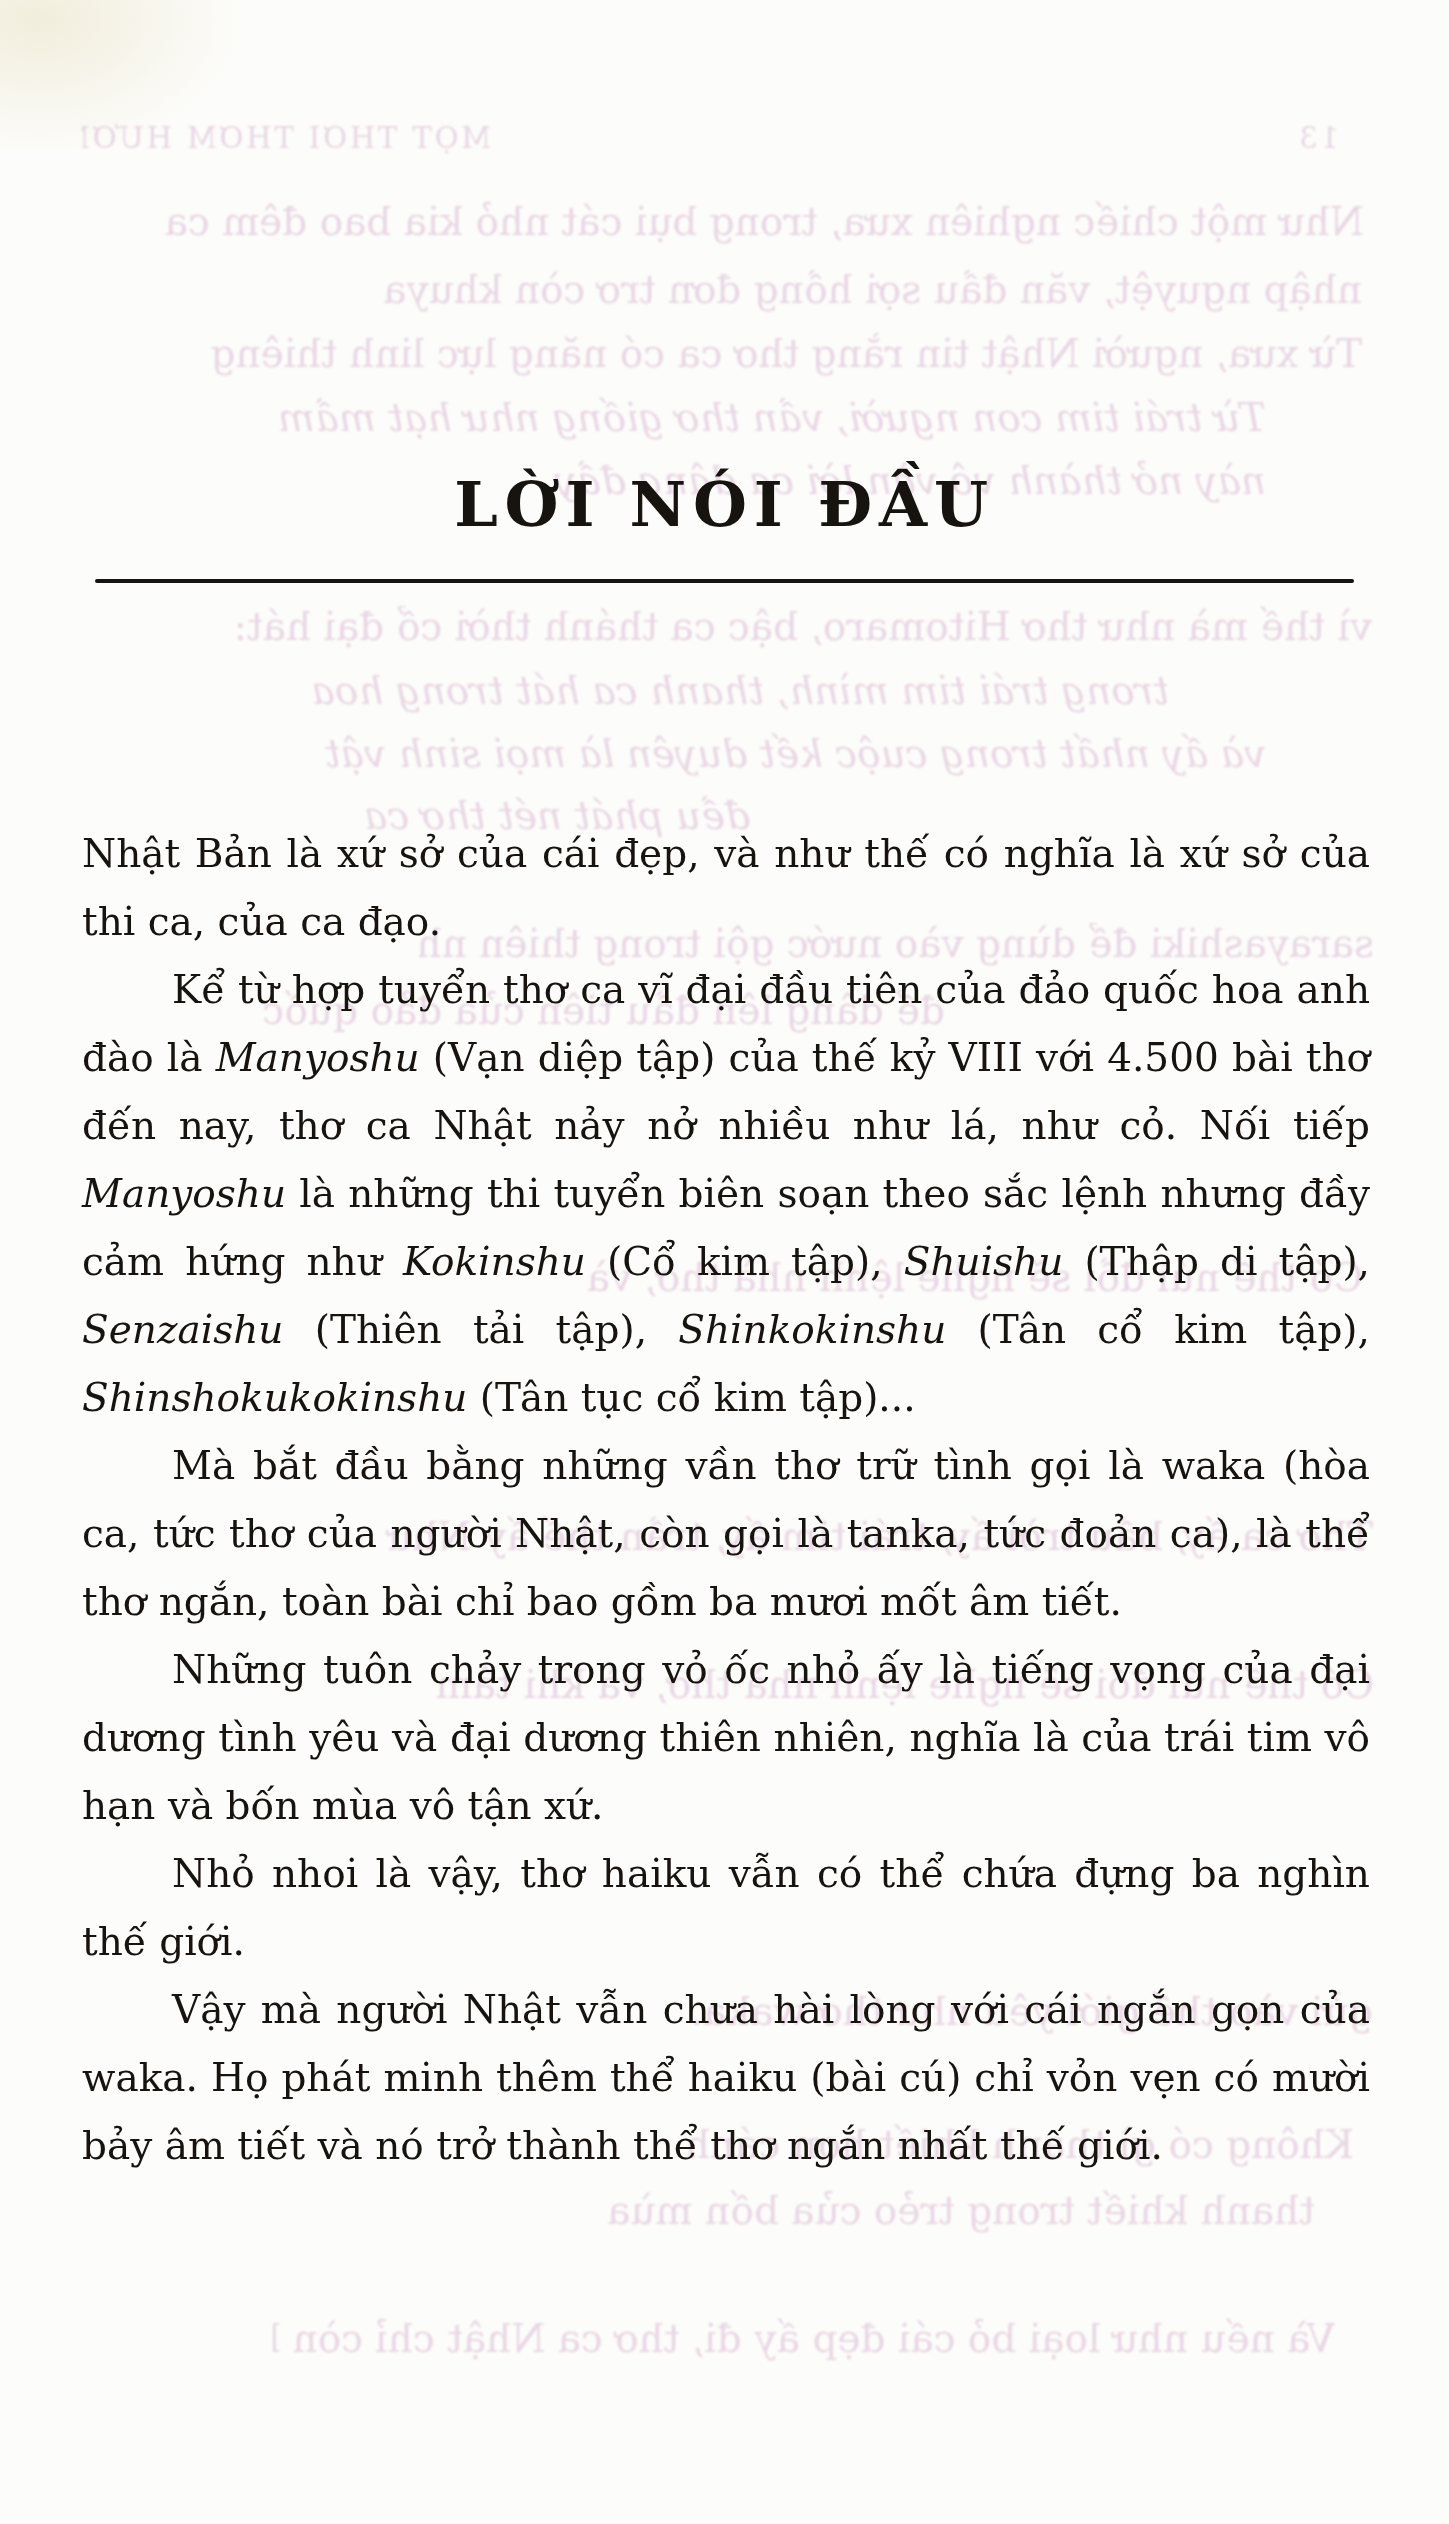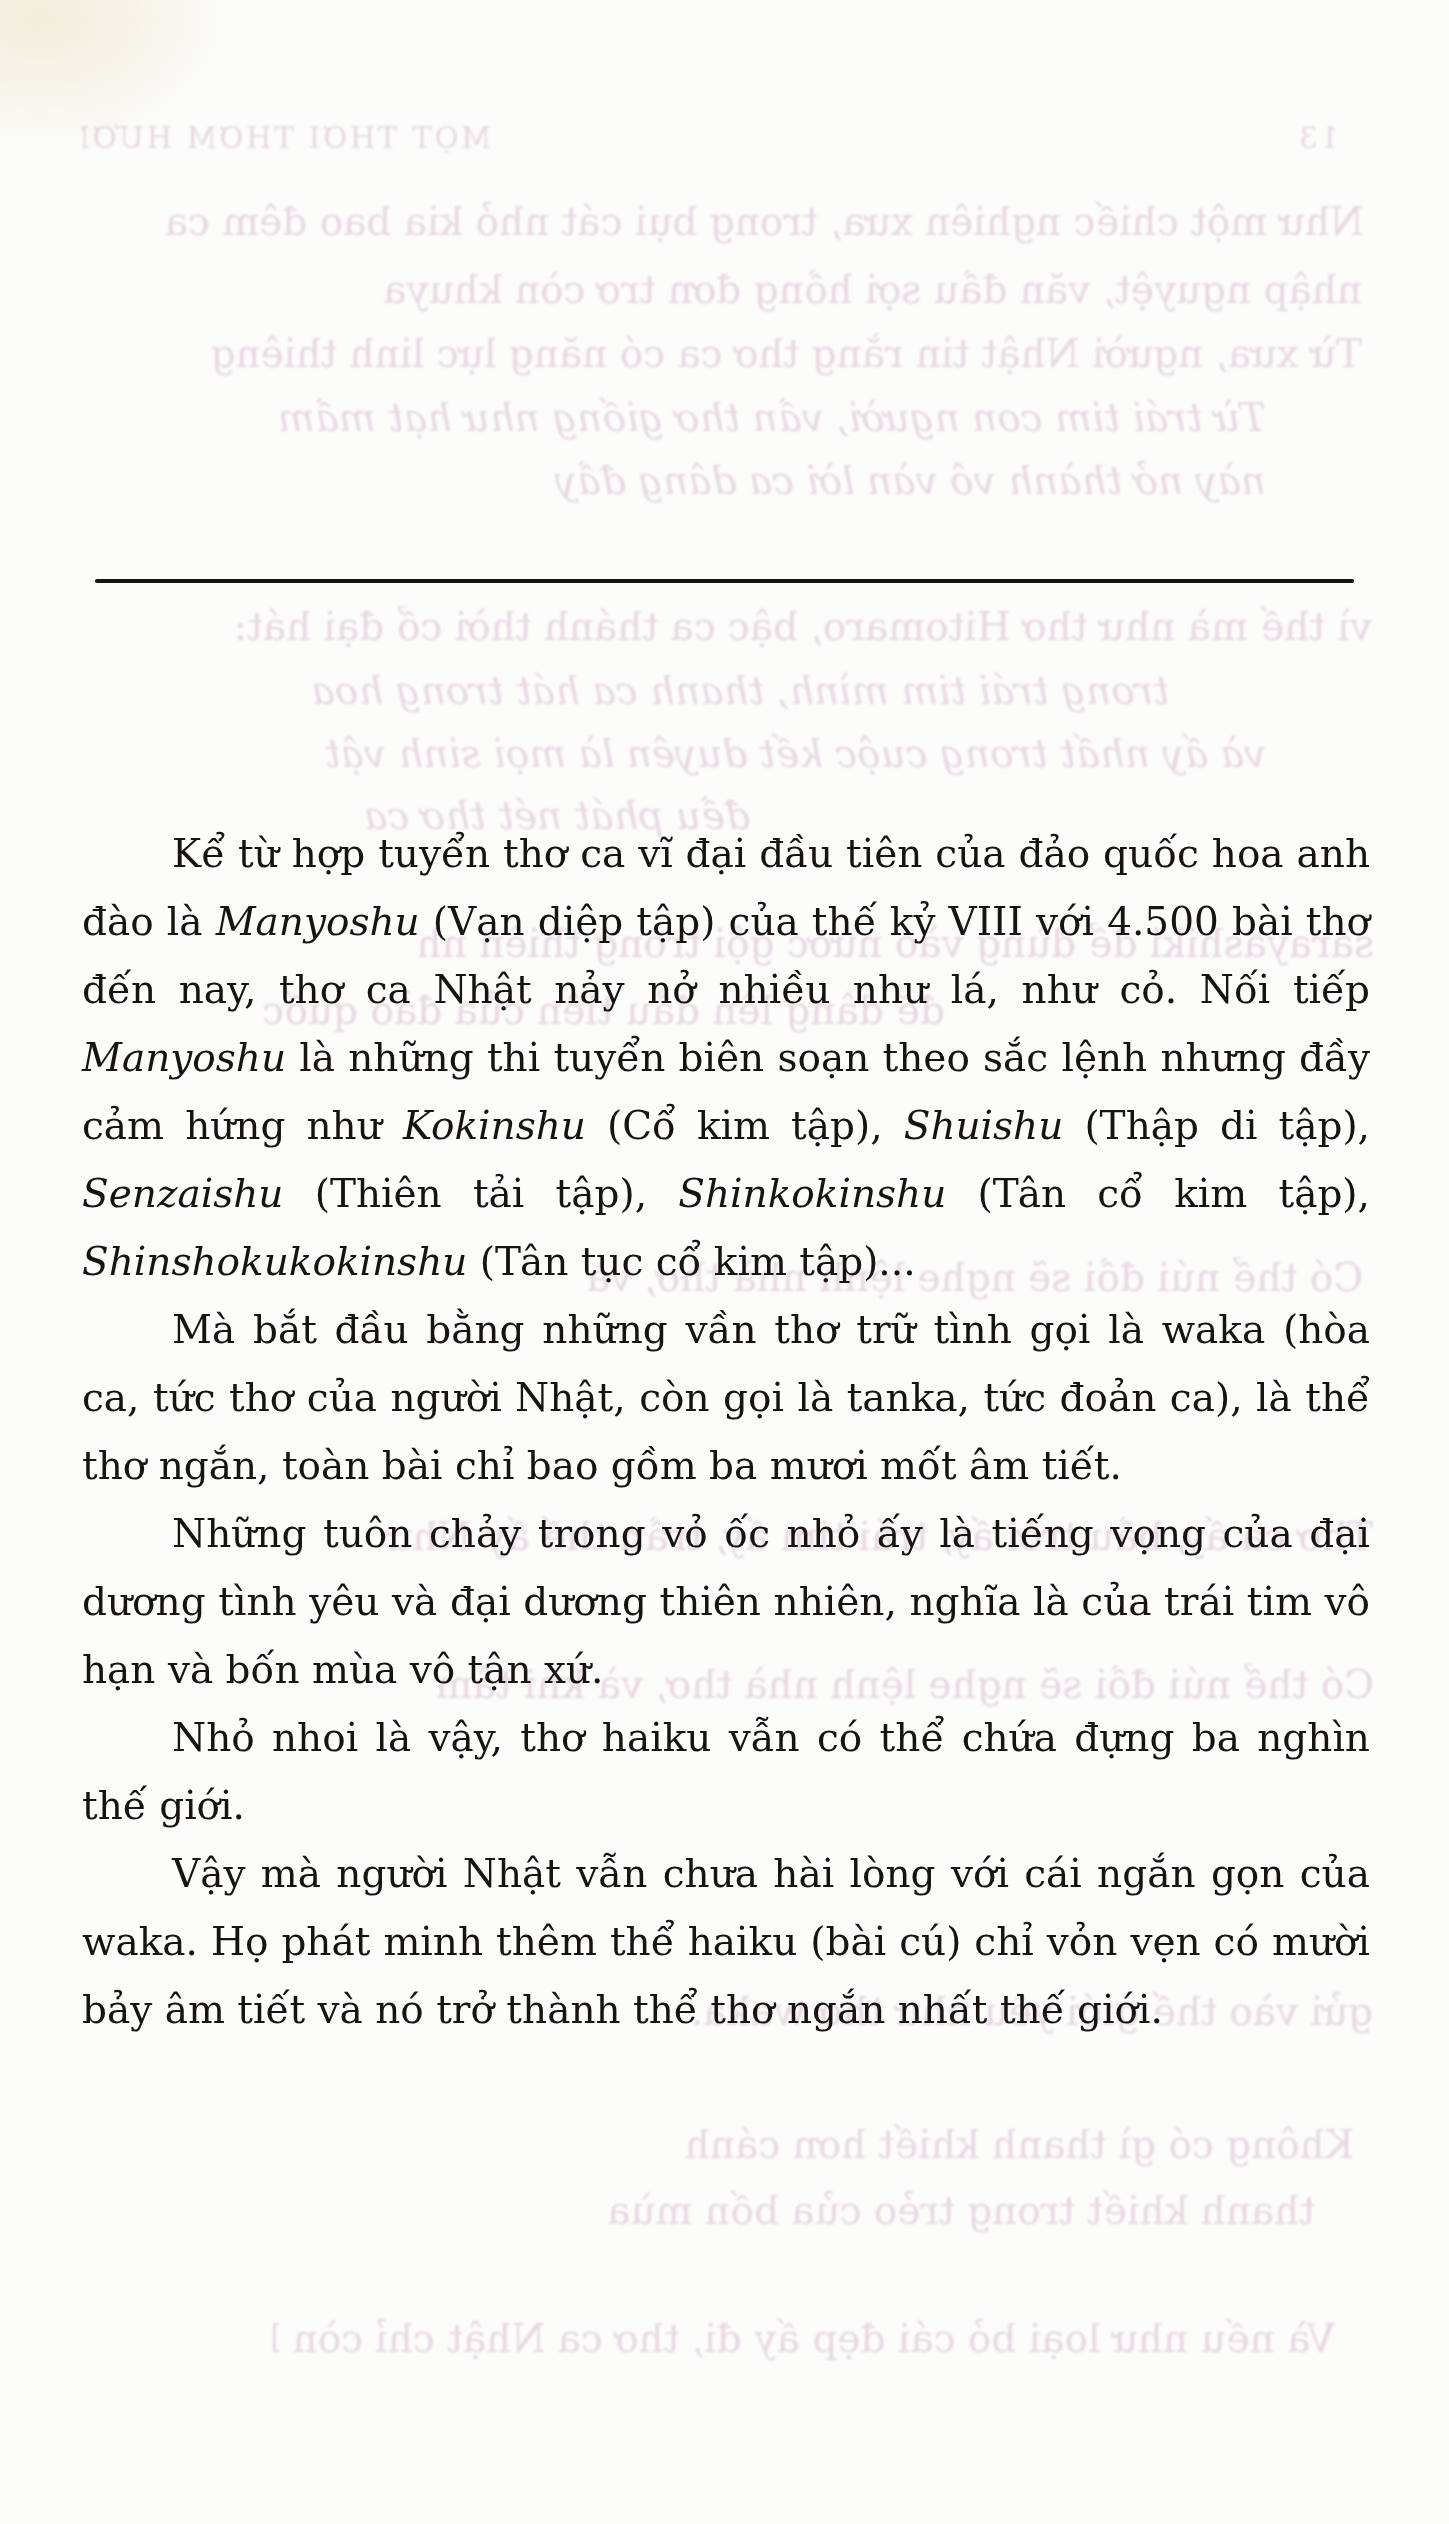--- a/index.html
+++ b/index.html
@@ -82,22 +82,24 @@
       <div class="bleed-line" style="top: 923px; left: 419px; width: 955px;">sarayashiki để dùng vào nước gội trong thiên nhiên</div>
       <div class="bleed-line" style="top: 990px; left: 88px; width: 857px;">để dâng lên đầu tiên của đảo quốc</div>
       <div class="bleed-line" style="top: 1257px; left: 584px; width: 779px;">Có thể núi đồi sẽ nghe lệnh nhà thơ, và khi tâm</div>
       <div class="bleed-line" style="top: 1664px; left: 312px; width: 1062px;">Có thể núi đồi sẽ nghe lệnh nhà thơ, và khi tâm</div>
       <div class="bleed-line" style="top: 1516px; left: 292px; width: 1081px;">Thơ ca ấy, bầu trời ấy, trái tim ấy, trần thế ấy Như</div>
       <div class="bleed-line" style="top: 1991px; left: 545px; width: 828px;">gửi vào thế giới yêu như thơ waka.</div>
       <div class="bleed-line" style="top: 2124px; left: 88px; width: 1266px;">Không có gì thanh khiết hơn cánh</div>
       <div class="bleed-line" style="top: 2190px; left: 146px; width: 1169px;">thanh khiết trong trẻo của bốn mùa</div>
       <div class="bleed-line" style="top: 2318px; left: 273px; width: 1062px;">Và nếu như loại bỏ cái đẹp ấy đi, thơ ca Nhật chỉ còn là</div>
     </div>
+  <div class="chapter-title">LỜI NÓI ĐẦU</div>
   <div class="title-divider"></div>
   <div class="body-text" id="body-text">
+      <p class=""><span>Nhật Bản là xứ sở của cái đẹp, và như thế có nghĩa là xứ sở của thi ca, của ca đạo.</span></p>
       <p class="indent"><span>Kể từ hợp tuyển thơ ca vĩ đại đầu tiên của đảo quốc hoa anh đào là </span><em>Manyoshu</em><span> (Vạn diệp tập) của thế kỷ VIII với 4.500 bài thơ đến nay, thơ ca Nhật nảy nở nhiều như lá, như cỏ. Nối tiếp </span><em>Manyoshu</em><span> là những thi tuyển biên soạn theo sắc lệnh nhưng đầy cảm hứng như </span><em>Kokinshu</em><span> (Cổ kim tập), </span><em>Shuishu</em><span> (Thập di tập), </span><em>Senzaishu</em><span> (Thiên tải tập), </span><em>Shinkokinshu</em><span> (Tân cổ kim tập), </span><em>Shinshokukokinshu</em><span> (Tân tục cổ kim tập)...</span></p>
       <p class="indent"><span>Mà bắt đầu bằng những vần thơ trữ tình gọi là waka (hòa ca, tức thơ của người Nhật, còn gọi là tanka, tức đoản ca), là thể thơ ngắn, toàn bài chỉ bao gồm ba mươi mốt âm tiết.</span></p>
       <p class="indent"><span>Những tuôn chảy trong vỏ ốc nhỏ ấy là tiếng vọng của đại dương tình yêu và đại dương thiên nhiên, nghĩa là của trái tim vô hạn và bốn mùa vô tận xứ.</span></p>
       <p class="indent"><span>Nhỏ nhoi là vậy, thơ haiku vẫn có thể chứa đựng ba nghìn thế giới.</span></p>
       <p class="indent"><span>Vậy mà người Nhật vẫn chưa hài lòng với cái ngắn gọn của waka. Họ phát minh thêm thể haiku (bài cú) chỉ vỏn vẹn có mười bảy âm tiết và nó trở thành thể thơ ngắn nhất thế giới.</span></p>
     </div>
 </div>
 
 
 </body></html>

